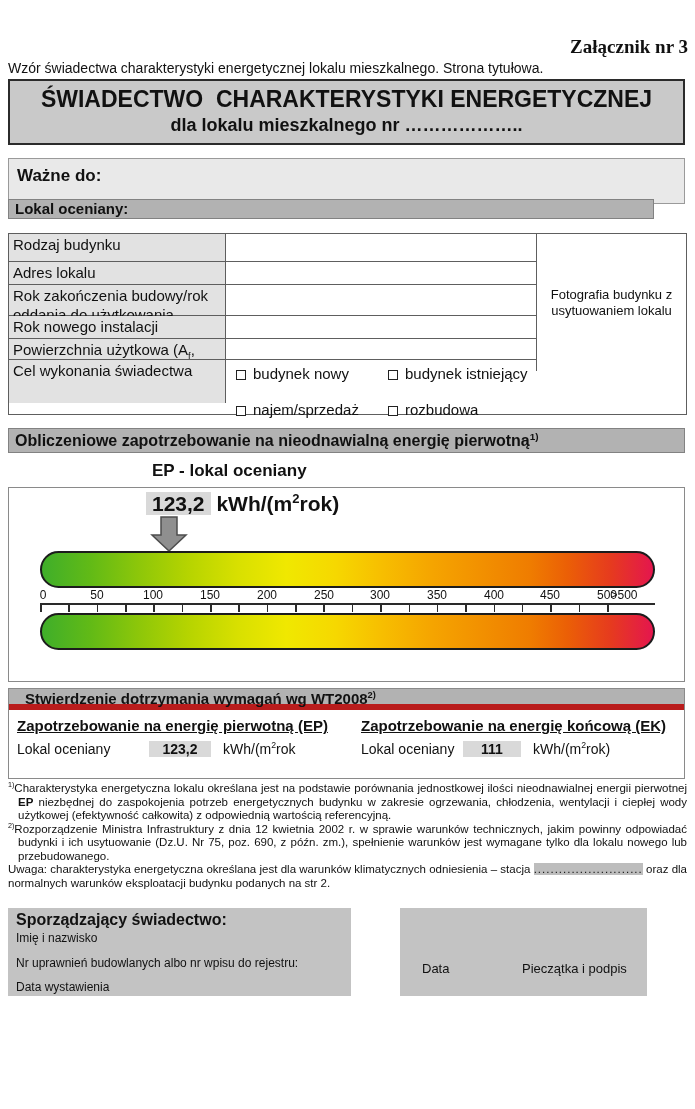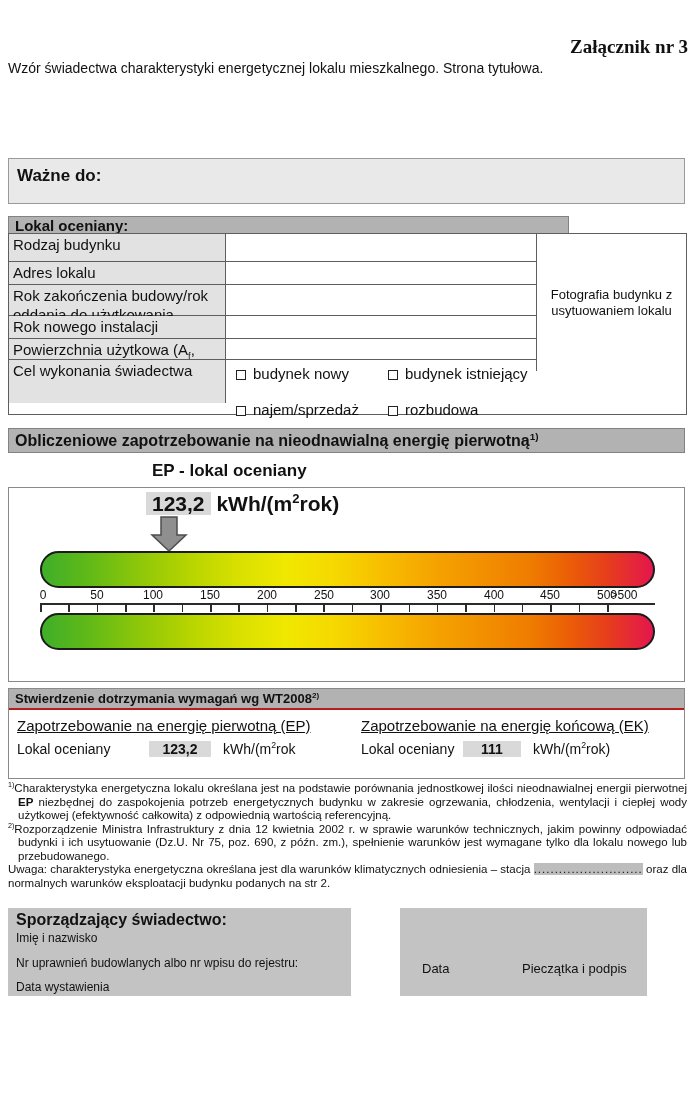--- a/index.html
+++ b/index.html
@@ -17,21 +17,21 @@
             border:2px solid #2b2b2b;text-align:center;box-sizing:border-box;}
   .title1{font-size:23px;font-weight:bold;margin-top:5px;white-space:pre;}
   .title2{font-size:18px;font-weight:bold;margin-top:2px;}
 
   .wazne{top:158px;left:8px;width:677px;height:46px;background:#e9e9e9;
          border:1px solid #9a9a9a;box-sizing:border-box;}
   .wazne span{display:inline-block;margin:7px 0 0 8px;font-size:17px;font-weight:bold;}
 
   .secbar{background:#b2b2b2;border:1px solid #828282;box-sizing:border-box;
           font-weight:bold;padding-left:6px;}
-  .lokal-bar{top:216px;left:8px;width:561px;height:20px;font-size:15px;line-height:18px;}
+  .lokal-bar{top:199px;left:8px;width:646px;height:20px;font-size:15px;line-height:18px;}
   .s2-bar{top:428px;left:8px;width:677px;height:25px;font-size:16px;line-height:23px;}
 
   .tbl{top:233px;left:8px;width:679px;height:182px;border:1px solid #5e5e5e;
        box-sizing:border-box;font-size:15px;}
   .trow{display:flex;border-bottom:1px solid #5e5e5e;box-sizing:border-box;}
   .trow.last{border-bottom:none;}
   .tlabel{width:217px;background:#e2e2e2;border-right:1px solid #5e5e5e;
           box-sizing:border-box;padding:1px 4px;line-height:19px;}
   .tvalue{width:311px;background:#fff;box-sizing:border-box;}
   .twide{flex:1;background:#fff;box-sizing:border-box;}
@@ -58,23 +58,23 @@
   .bar-bottom{top:613px;}
   .ticklabels{top:588px;left:40px;width:615px;height:13px;font-size:12px;}
   .ticklabels span{position:absolute;transform:translateX(-50%);white-space:nowrap;}
   .axisline{top:603px;left:40px;width:615px;border-top:2px solid #2a2a2a;}
   .axisticks{top:605px;left:40px;width:569px;height:7px;
      background:repeating-linear-gradient(90deg,#2a2a2a 0 1.5px,transparent 1.5px 28.35px);}
 
   .s3box{top:688px;left:8px;width:677px;height:91px;border:1px solid #8a8a8a;
          box-sizing:border-box;background:#fff;}
   .s3bar{position:absolute;top:0;left:0;right:0;height:21px;background:#b2b2b2;
-         border-bottom:2px solid #b91c1c;font-weight:bold;font-size:13px;
-         line-height:19px;padding-left:6px;box-sizing:border-box;}
-  .s3head{position:absolute;font-size:15px;font-weight:normal;text-decoration:underline;top:28px;}
+         border-bottom:6px solid #b91c1c;font-weight:bold;font-size:15px;
+         line-height:19px;padding-left:16px;box-sizing:border-box;}
+  .s3head{position:absolute;font-size:15px;font-weight:bold;text-decoration:underline;top:28px;}
   .s3row{position:absolute;top:52px;font-size:14px;}
   .s3chip{background:#d9d9d9;font-weight:bold;text-align:center;display:inline-block;}
 
   .footnotes{top:782px;left:8px;width:679px;font-size:11.5px;line-height:13.5px;
              text-align:justify;}
   .fn{padding-left:10px;text-indent:-10px;}
   .uw{margin-top:0;}
   .stacja{background:#bdbdbd;letter-spacing:1px;}
 
   .issuer{background:#c3c3c3;box-sizing:border-box;}
@@ -88,20 +88,24 @@
   .ir-stamp{position:absolute;top:53px;left:122px;font-size:13px;}
 </style>
 </head>
 <body>
 
 <div class="page">
 
   <div class="abs attachment">Załącznik nr 3</div>
   <div class="abs intro">Wzór świadectwa charakterystyki energetycznej lokalu mieszkalnego. Strona  tytułowa.</div>
 
+  <div class="abs titlebox">
+    <div class="title1">ŚWIADECTWO  CHARAKTERYSTYKI ENERGETYCZNEJ</div>
+    <div class="title2">dla lokalu mieszkalnego nr ………………..</div>
+  </div>
 
   <div class="abs wazne">
     <span>Ważne do:</span>
   </div>
 
   <div class="abs secbar lokal-bar">Lokal oceniany:</div>
 
   <div class="abs tbl">
     <div class="trow" style="height:28px">
       <div class="tlabel">Rodzaj budynku</div>

